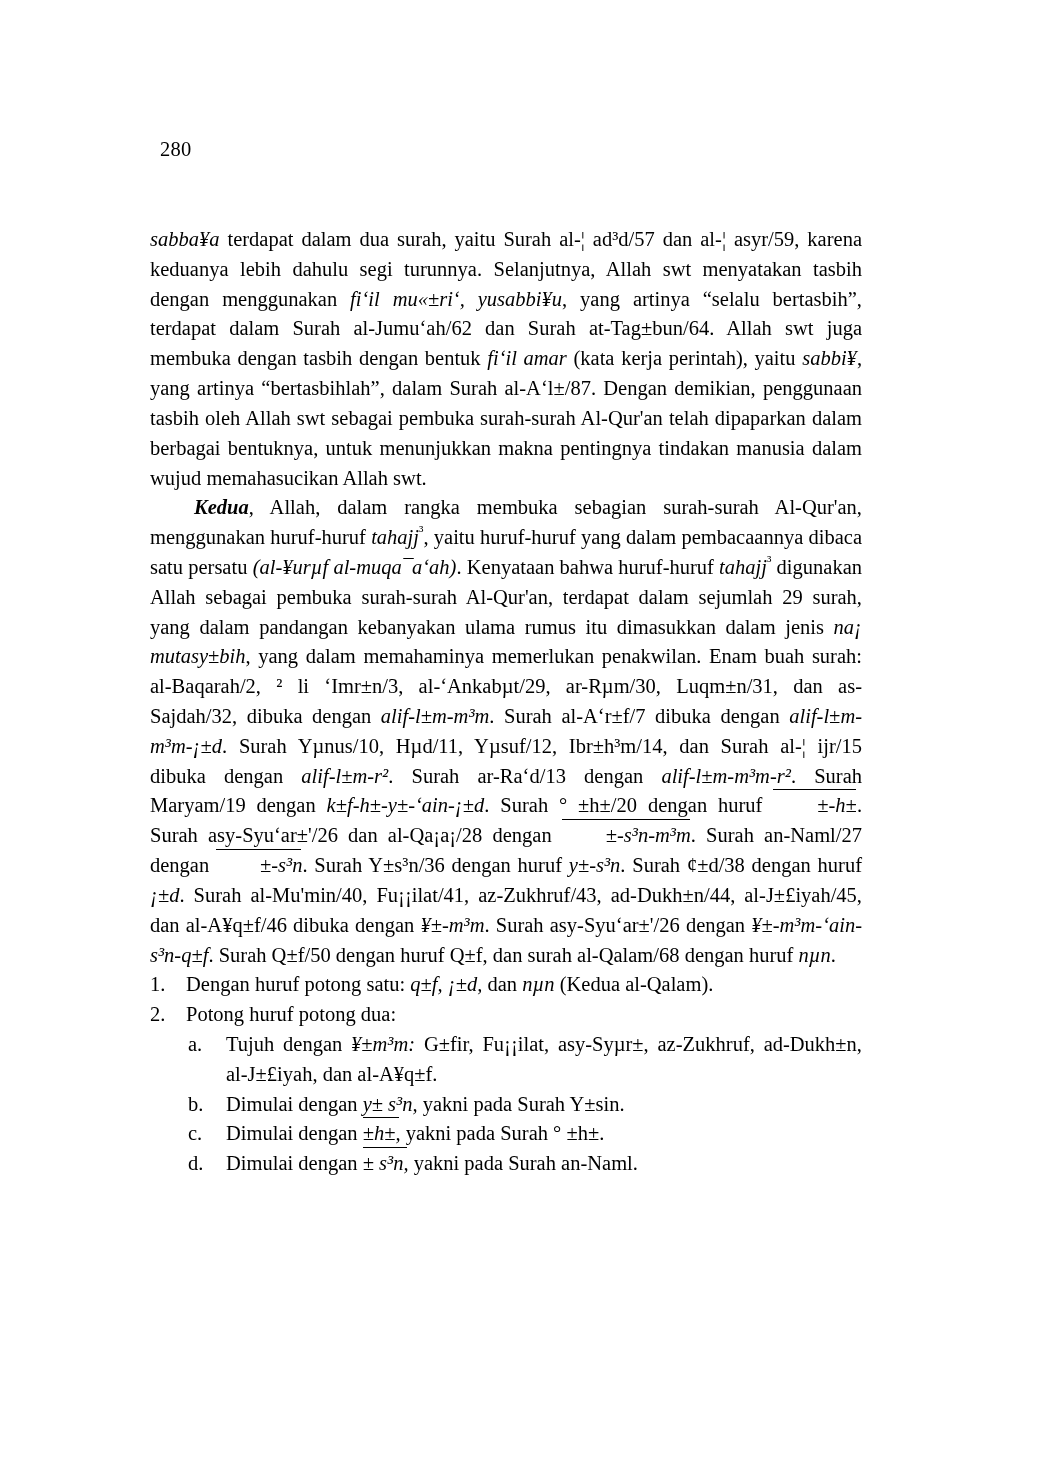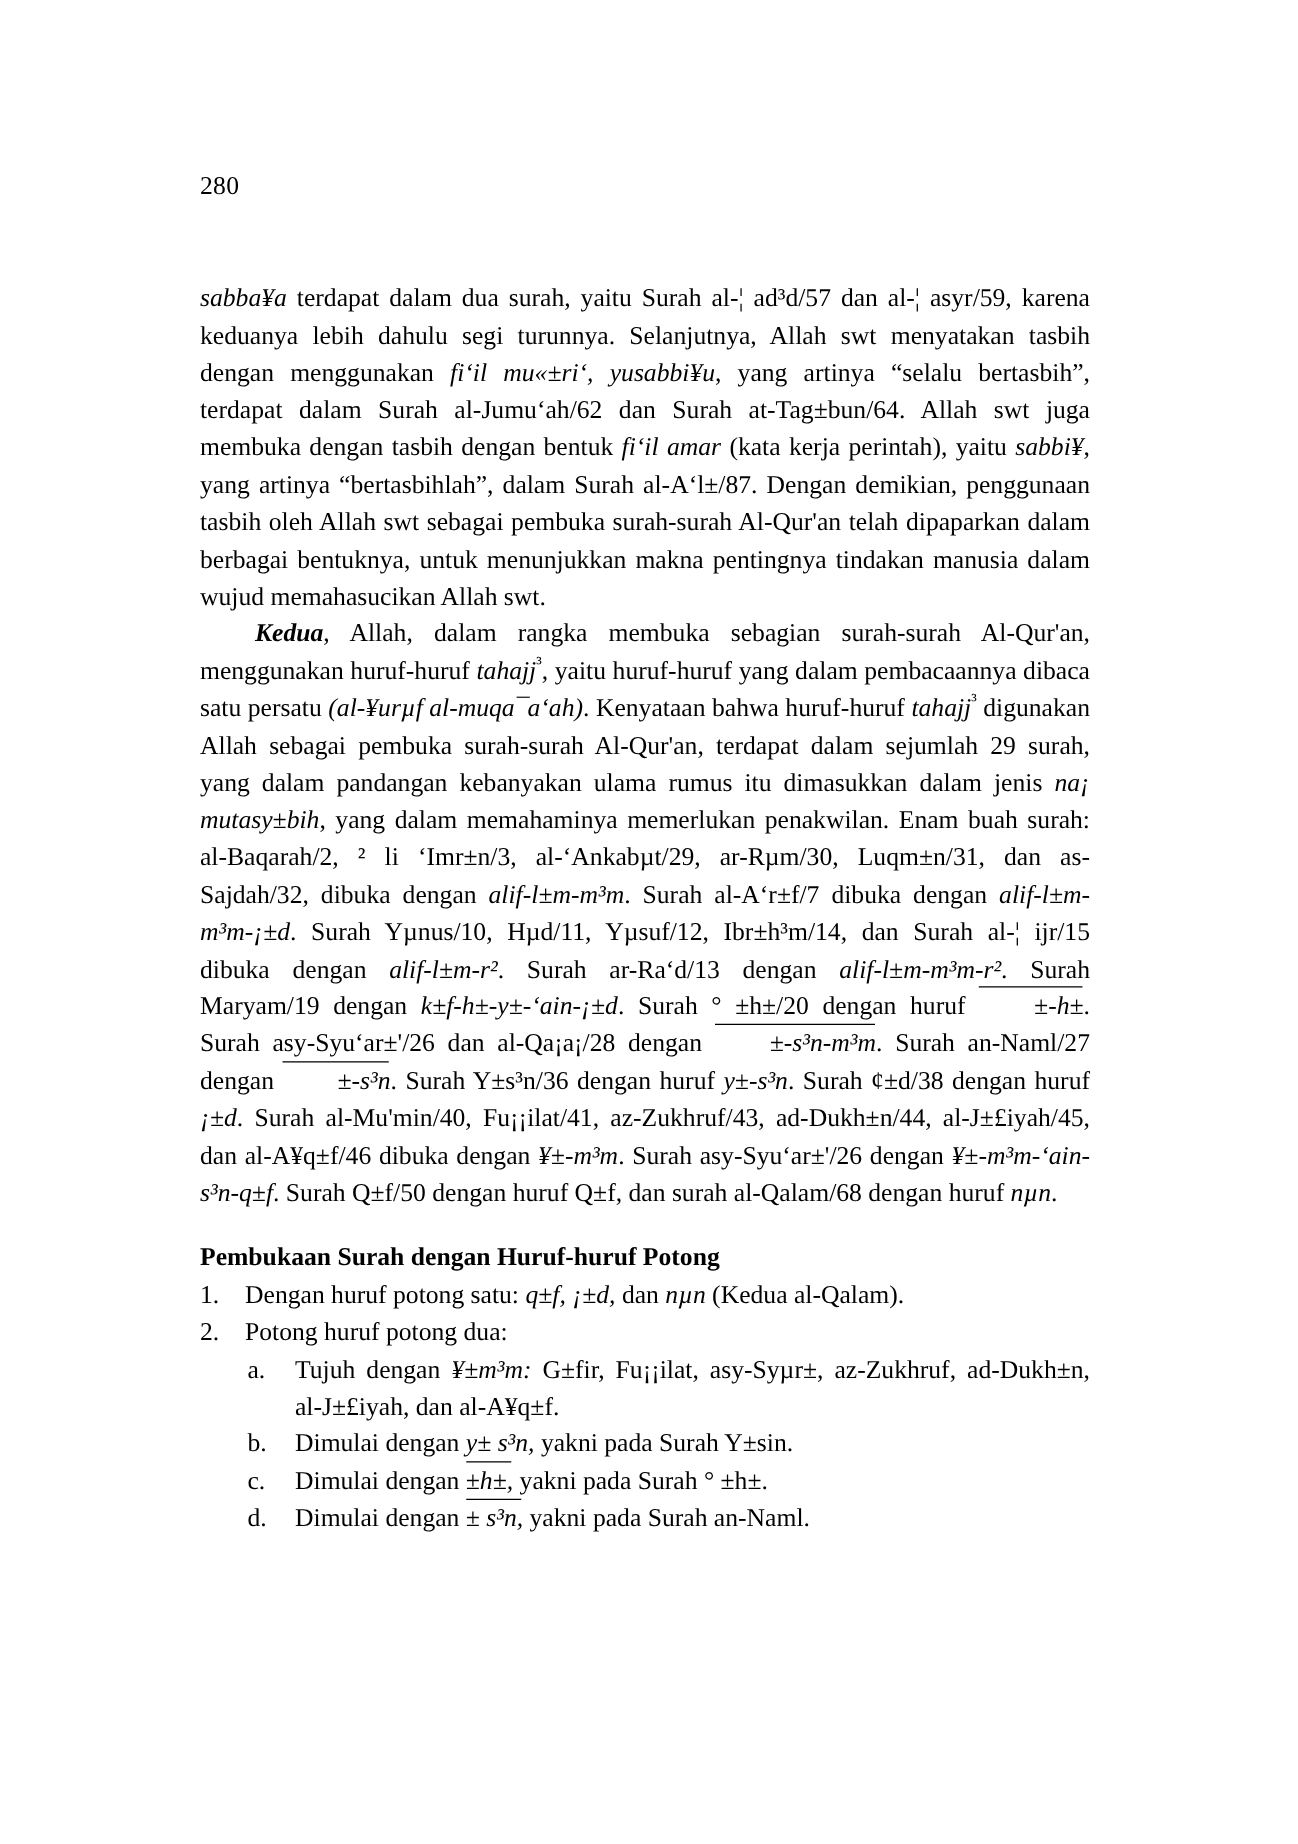--- a/index.html
+++ b/index.html
@@ -23,21 +23,21 @@
   .page-number {
     position: absolute;
     top: 138px;
     left: 160px;
     font-size: 20.5px;
     letter-spacing: 0.2px;
   }
   .content {
     position: absolute;
     top: 225px;
-    left: 160px;
+    left: 150px;
     width: 712px;
   }
   p {
     margin: 0;
     font-size: 20.5px;
     line-height: 1.455;
     text-align: justify;
     text-justify: inter-word;
     hyphens: none;
   }
@@ -117,21 +117,20 @@
 
   <div class="page-number">280</div>
 
   <div class="content">
 
     <p><span class="it">sabba¥a</span><span> terdapat dalam dua surah, yaitu Surah al-¦ ad³d/57 dan al-¦ asyr/59, karena keduanya lebih dahulu segi turunnya. Selanjutnya, Allah swt menyatakan tasbih dengan menggunakan </span><span class="it">fi‘il mu«±ri‘, yusabbi¥u</span><span>, yang artinya “selalu bertasbih”, terdapat dalam Surah al-Jumu‘ah/62 dan Surah at-Tag±bun/64. Allah swt juga membuka dengan tasbih dengan bentuk </span><span class="it">fi‘il amar</span><span> (kata kerja perintah), yaitu </span><span class="it">sabbi¥</span><span>, yang artinya “bertasbihlah”, dalam Surah al-A‘l±/87. Dengan demikian, penggunaan tasbih oleh Allah swt sebagai pembuka surah-surah Al-Qur'an telah dipaparkan dalam berbagai bentuknya, untuk menunjukkan makna pentingnya tindakan manusia dalam wujud memahasucikan Allah swt.</span></p>
 
 
     <p class="indent"><span class="bd">Kedua</span><span>, Allah, dalam rangka membuka sebagian surah-surah Al-Qur'an, menggunakan huruf-huruf </span><span class="it">tahajj</span><span class="sup">³</span><span>, yaitu huruf-huruf yang dalam pembacaannya dibaca satu persatu </span><span class="it">(al-¥urµf al-muqa</span><span class="it">¯</span><span class="it">a‘ah)</span><span>. Kenyataan bahwa huruf-huruf </span><span class="it">tahajj</span><span class="sup">³</span><span> digunakan Allah sebagai pembuka surah-surah Al-Qur'an, terdapat dalam sejumlah 29 surah, yang dalam pandangan kebanyakan ulama rumus itu dimasukkan dalam jenis </span><span class="it">na¡ mutasy±bih</span><span>, yang dalam memahaminya memerlukan penakwilan. Enam buah surah: al-Baqarah/2, ² li ‘Imr±n/3, al-‘Ankabµt/29, ar-Rµm/30, Luqm±n/31, dan as-Sajdah/32, dibuka dengan </span><span class="it">alif-l±m-m³m</span><span>. Surah al-A‘r±f/7 dibuka dengan </span><span class="it">alif-l±m-m³m-¡±d</span><span>. Surah Yµnus/10, Hµd/11, Yµsuf/12, Ibr±h³m/14, dan Surah al-¦ ijr/15 dibuka dengan </span><span class="it">alif-l±m-r²</span><span>. Surah ar-Ra‘d/13 dengan </span><span class="it">alif-l±m-m³m-r²</span><span>. Surah Maryam/19 dengan </span><span class="it">k±f-h±-y±-‘ain-¡±d</span><span>. Surah ° ±h±/20 dengan huruf </span><span class="it ovl">±-h±</span><span>. Surah asy-Syu‘ar±'/26 dan al-Qa¡a¡/28 dengan </span><span class="it ovl">±-s³n-m³m</span><span>. Surah an-Naml/27 dengan </span><span class="it ovl">±-s³n</span><span>. Surah Y±s³n/36 dengan huruf </span><span class="it">y±-s³n</span><span>. Surah ¢±d/38 dengan huruf </span><span class="it">¡±d</span><span>. Surah al-Mu'min/40, Fu¡¡ilat/41, az-Zukhruf/43, ad-Dukh±n/44, al-J±£iyah/45, dan al-A¥q±f/46 dibuka dengan </span><span class="it">¥±-m³m</span><span>. Surah asy-Syu‘ar±'/26 dengan </span><span class="it">¥±-m³m-‘ain-s³n-q±f</span><span>. Surah Q±f/50 dengan huruf Q±f, dan surah al-Qalam/68 dengan huruf </span><span class="it">nµn</span><span>.</span></p>
 
-    <h2 class="section-heading">Pembukaan Surah dengan Huruf-huruf Potong</h2>
 
 
     <ol class="numlist">
       <li>
         <span class="marker">1.</span><span>Dengan huruf potong satu: </span><span class="it">q±f, ¡±d,</span><span> dan </span><span class="it">nµn</span><span> (Kedua al-Qalam).</span>
       </li>
       <li>
         <span class="marker">2.</span><span>Potong huruf potong dua:</span>
       </li>
     </ol>

